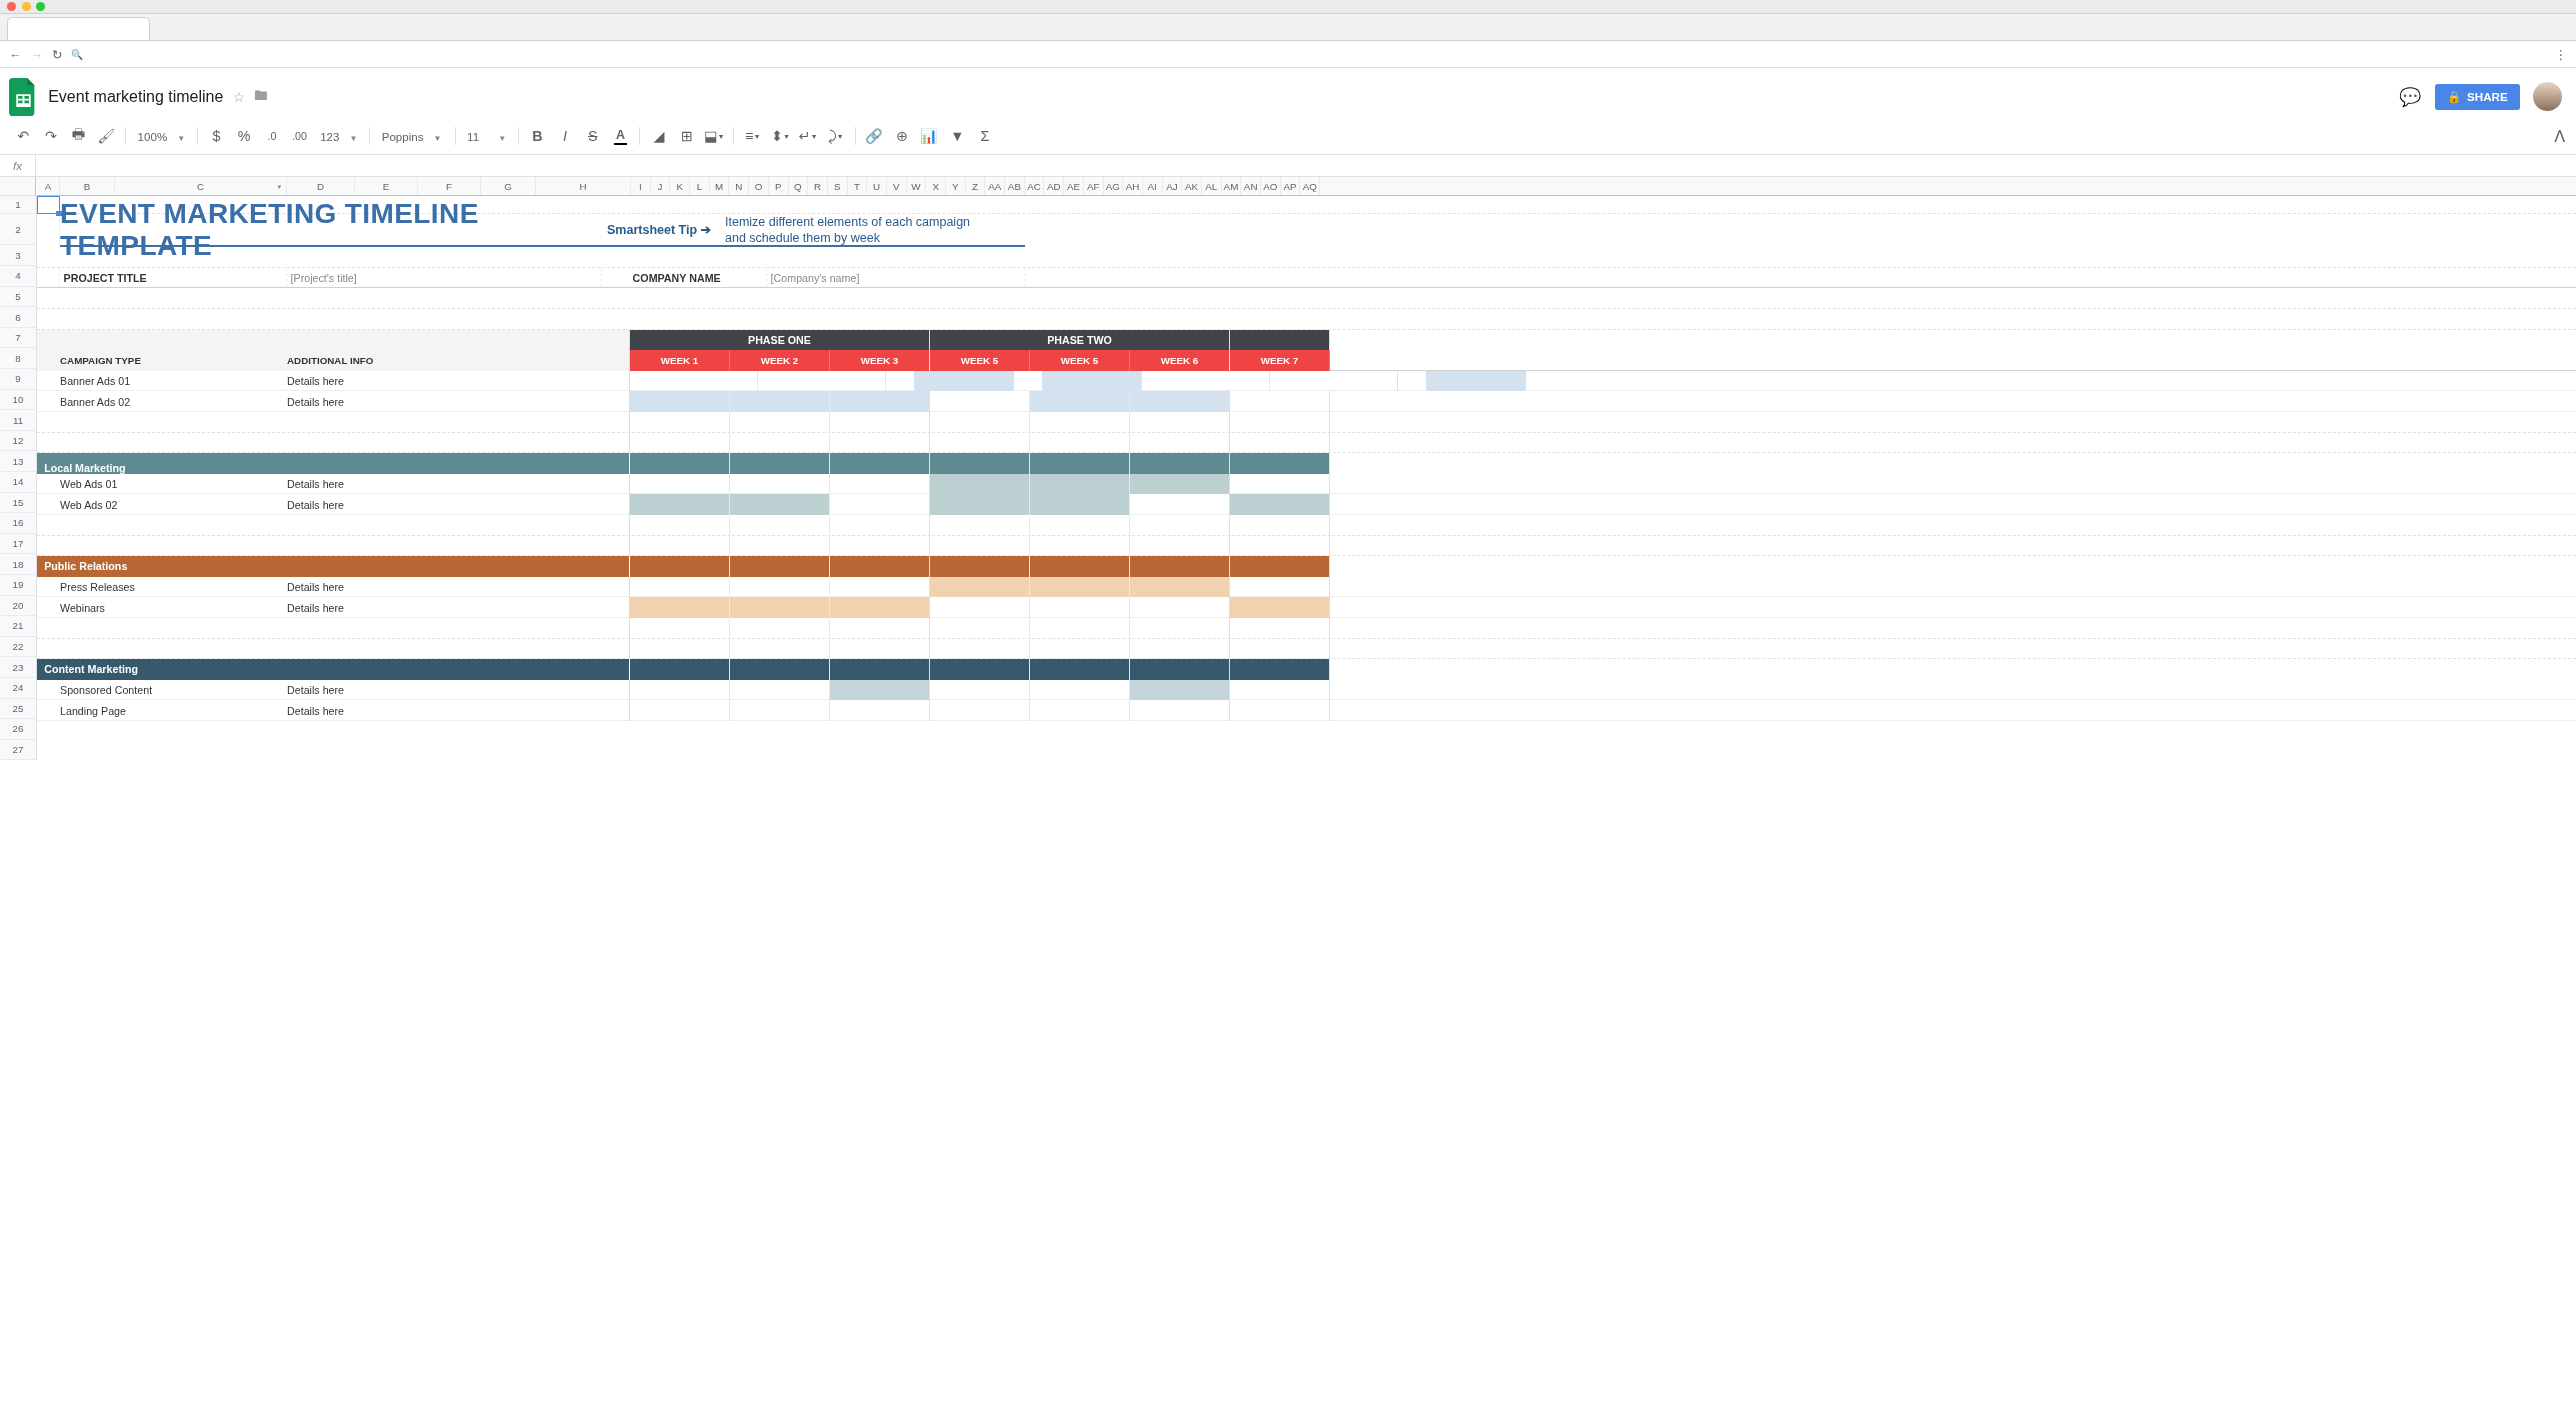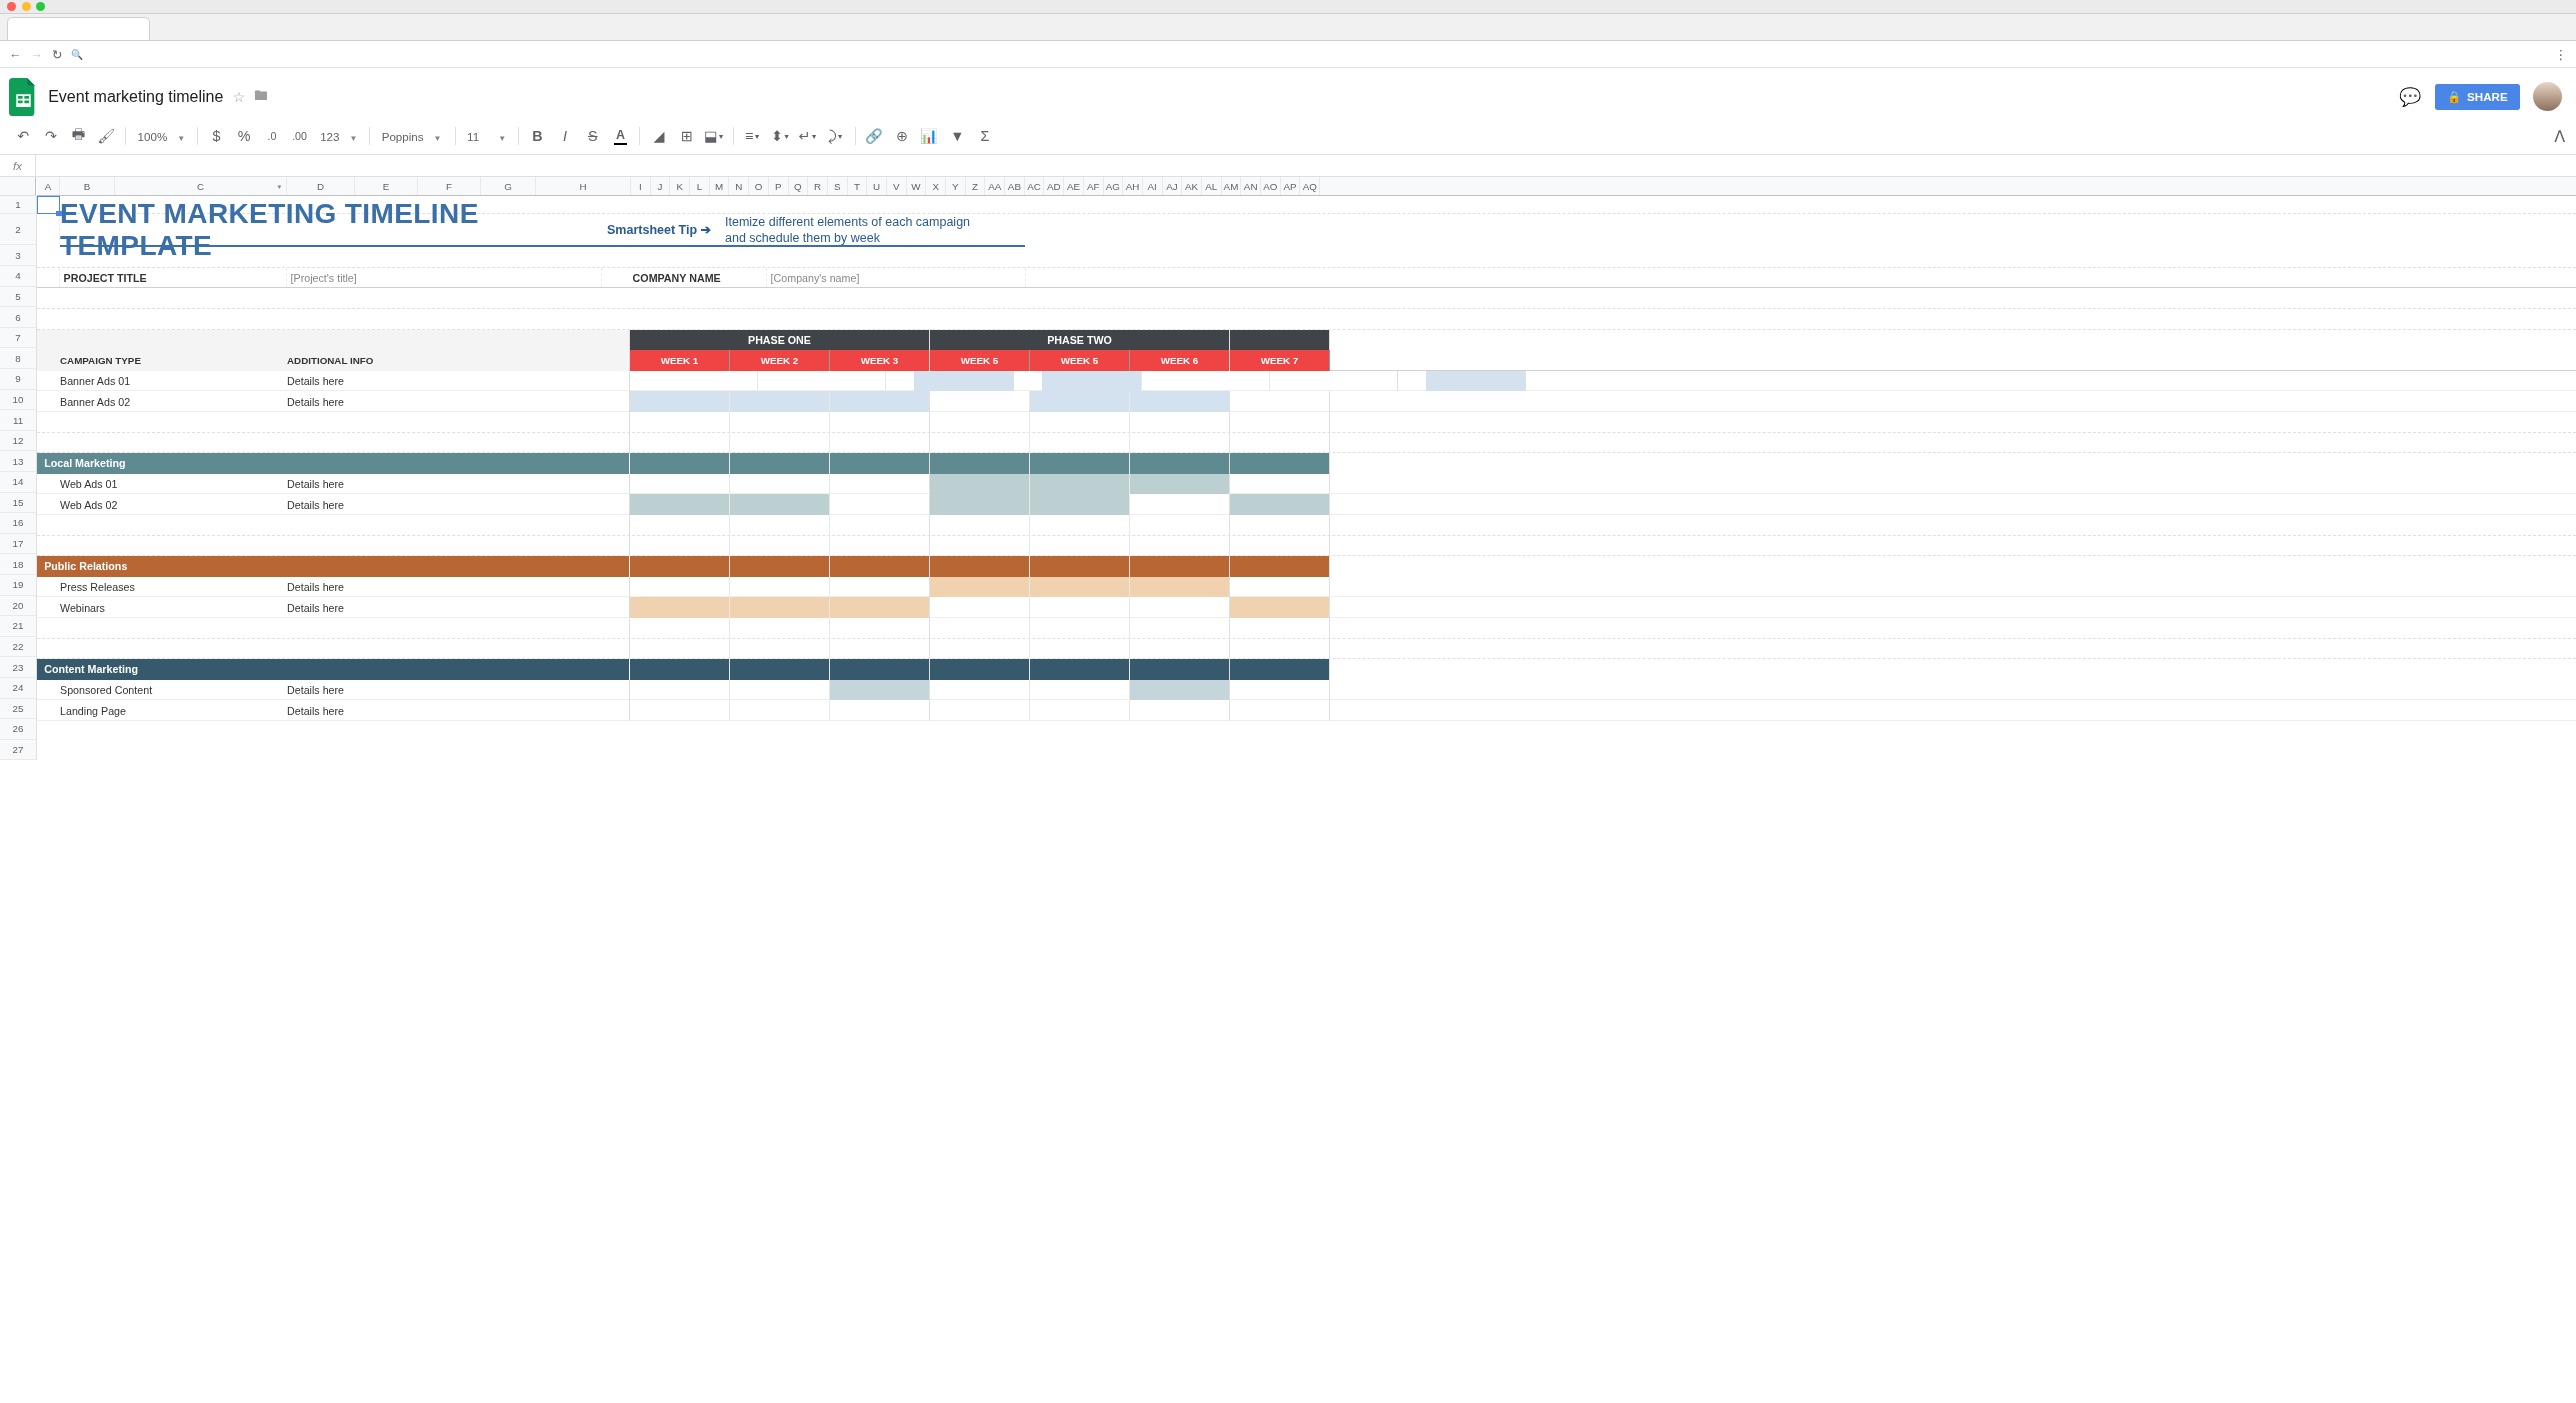--- a/index.html
+++ b/index.html
@@ -392,21 +392,21 @@
           <div style="width:593px;height:20.6px;border-right:0.9px solid #ddd"></div>
           <div class="gcell" style="width:100px;height:20.6px"></div>
           <div class="gcell" style="width:100px;height:20.6px"></div>
           <div class="gcell end" style="width:100px;height:20.6px"></div>
           <div class="gcell" style="width:100px;height:20.6px"></div>
           <div class="gcell" style="width:100px;height:20.6px"></div>
           <div class="gcell end" style="width:100px;height:20.6px"></div>
           <div class="gcell end" style="width:100px;height:20.6px"></div>
         </div>
         <div class="content-row solid" style="height: 20.6px; border-bottom: none;">
-          <div class="sec-teal" style="width:593px;height:20.6px;display:flex;align-items:center;padding-left:3.6px;border-right:1.8px solid #fff">
+          <div class="sec-teal" style="width:593px;height:20.6px;display:flex;align-items:flex-end;padding-left:3.6px;border-right:1.8px solid #fff">
             <span class="section-hdr">Local Marketing</span>
           </div>
           <div class="sec-teal gcell" style="width:100px;height:20.6px"></div>
           <div class="sec-teal gcell" style="width:100px;height:20.6px"></div>
           <div class="sec-teal gcell end" style="width:100px;height:20.6px"></div>
           <div class="sec-teal gcell" style="width:100px;height:20.6px"></div>
           <div class="sec-teal gcell" style="width:100px;height:20.6px"></div>
           <div class="sec-teal gcell end" style="width:100px;height:20.6px"></div>
           <div class="sec-teal gcell end" style="width:100px;height:20.6px"></div>
         </div>

